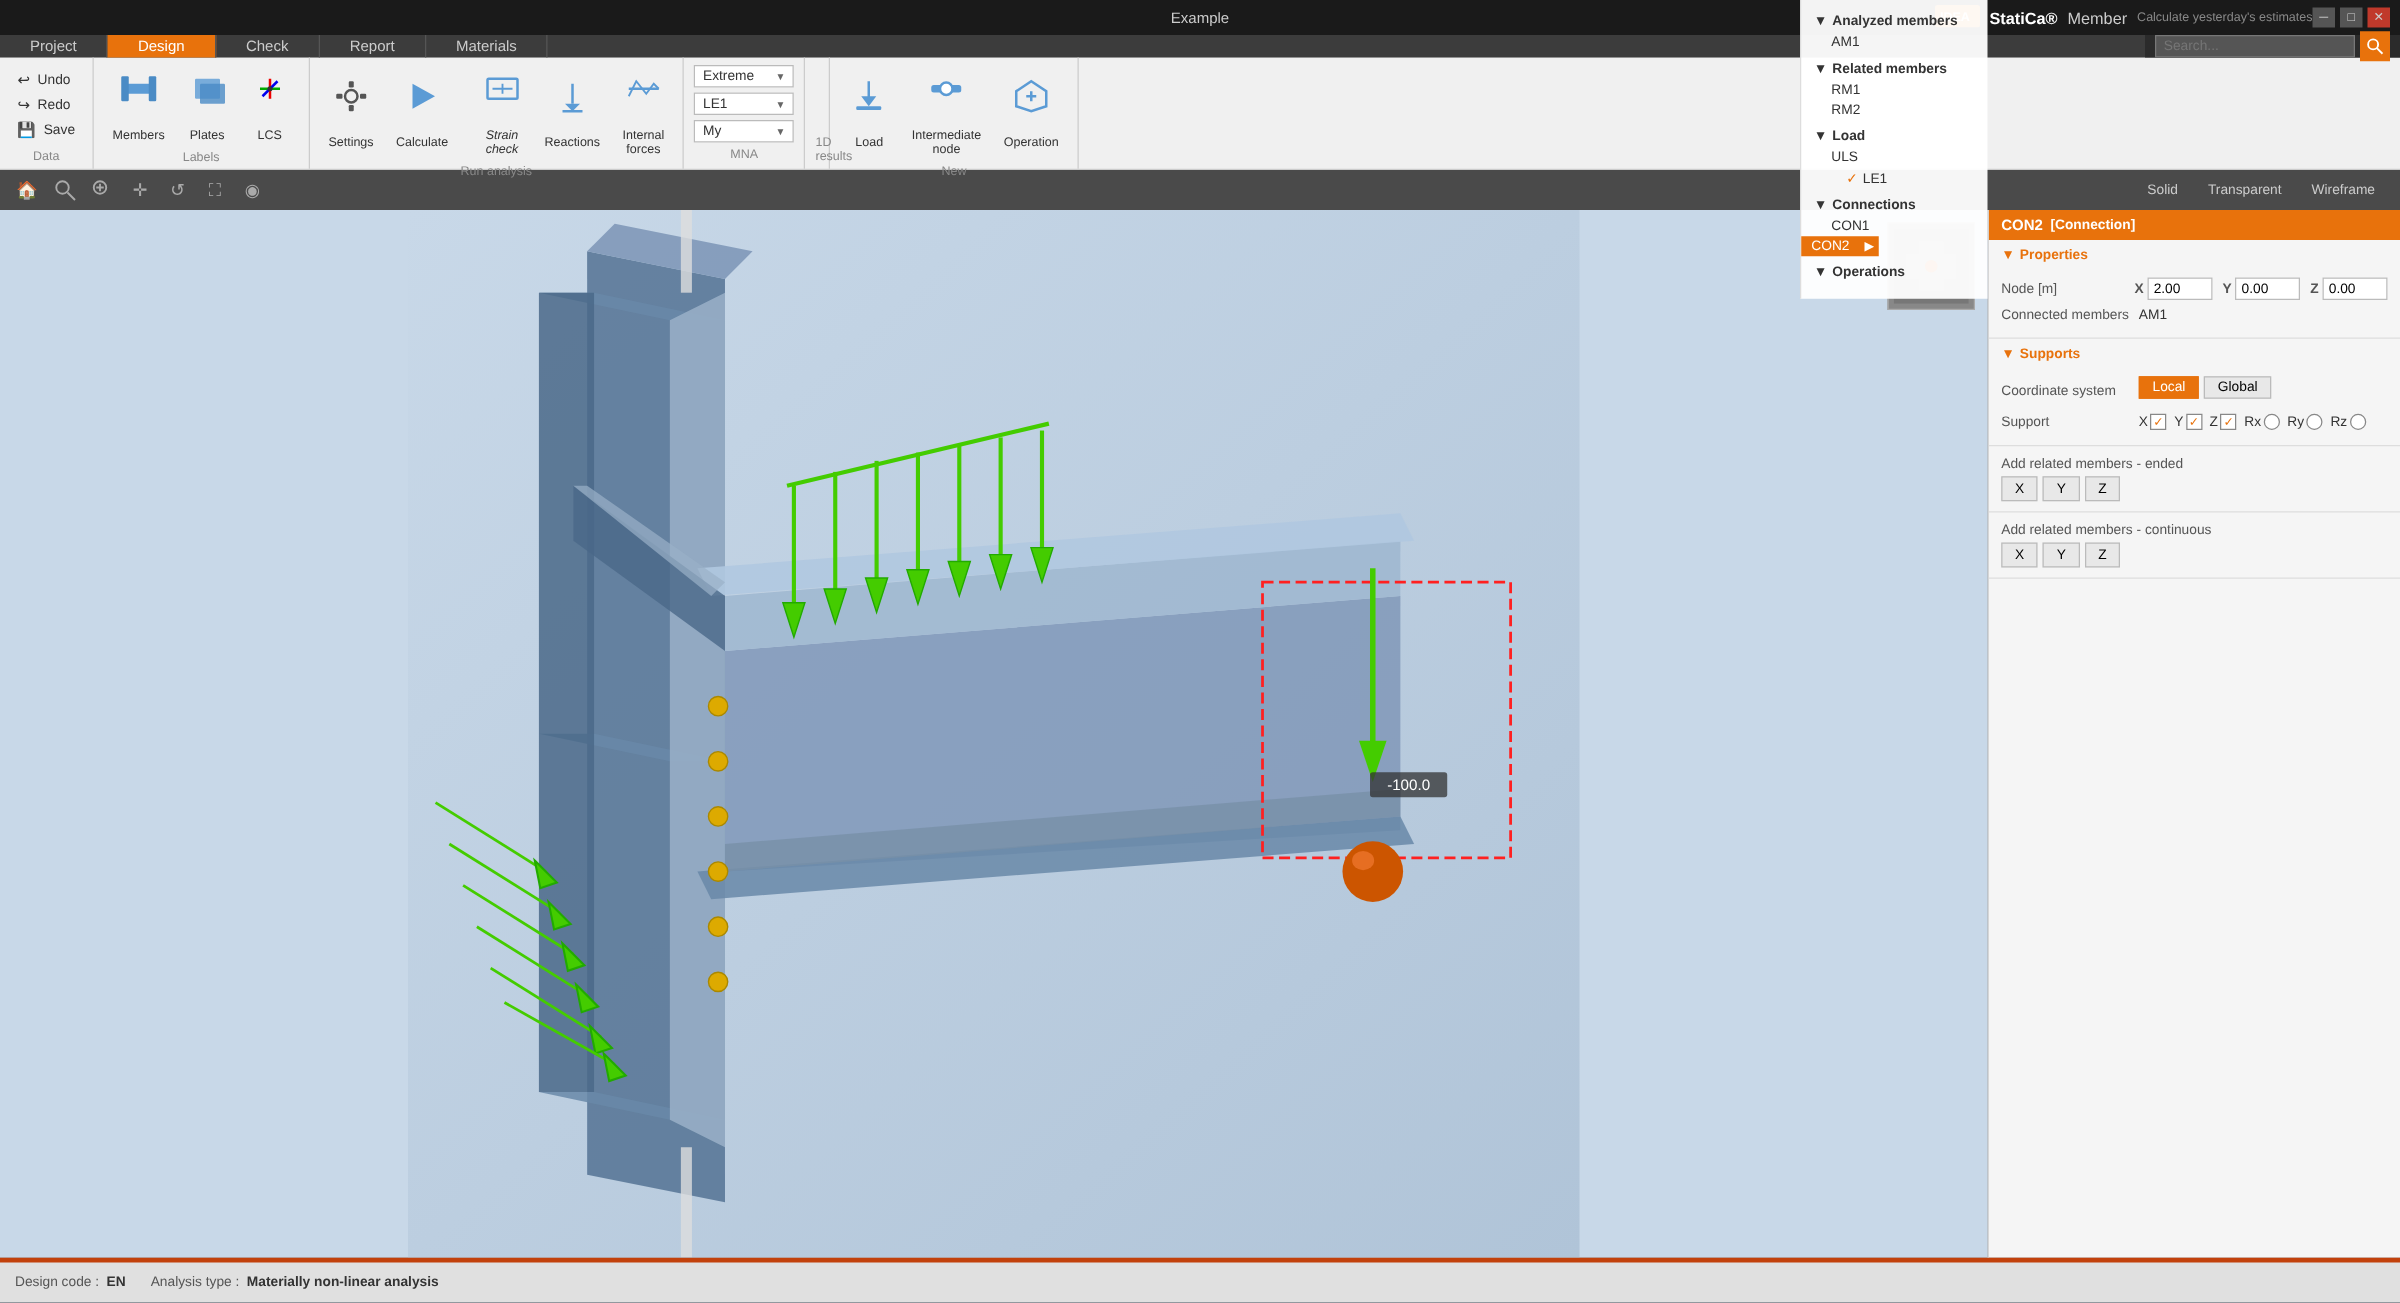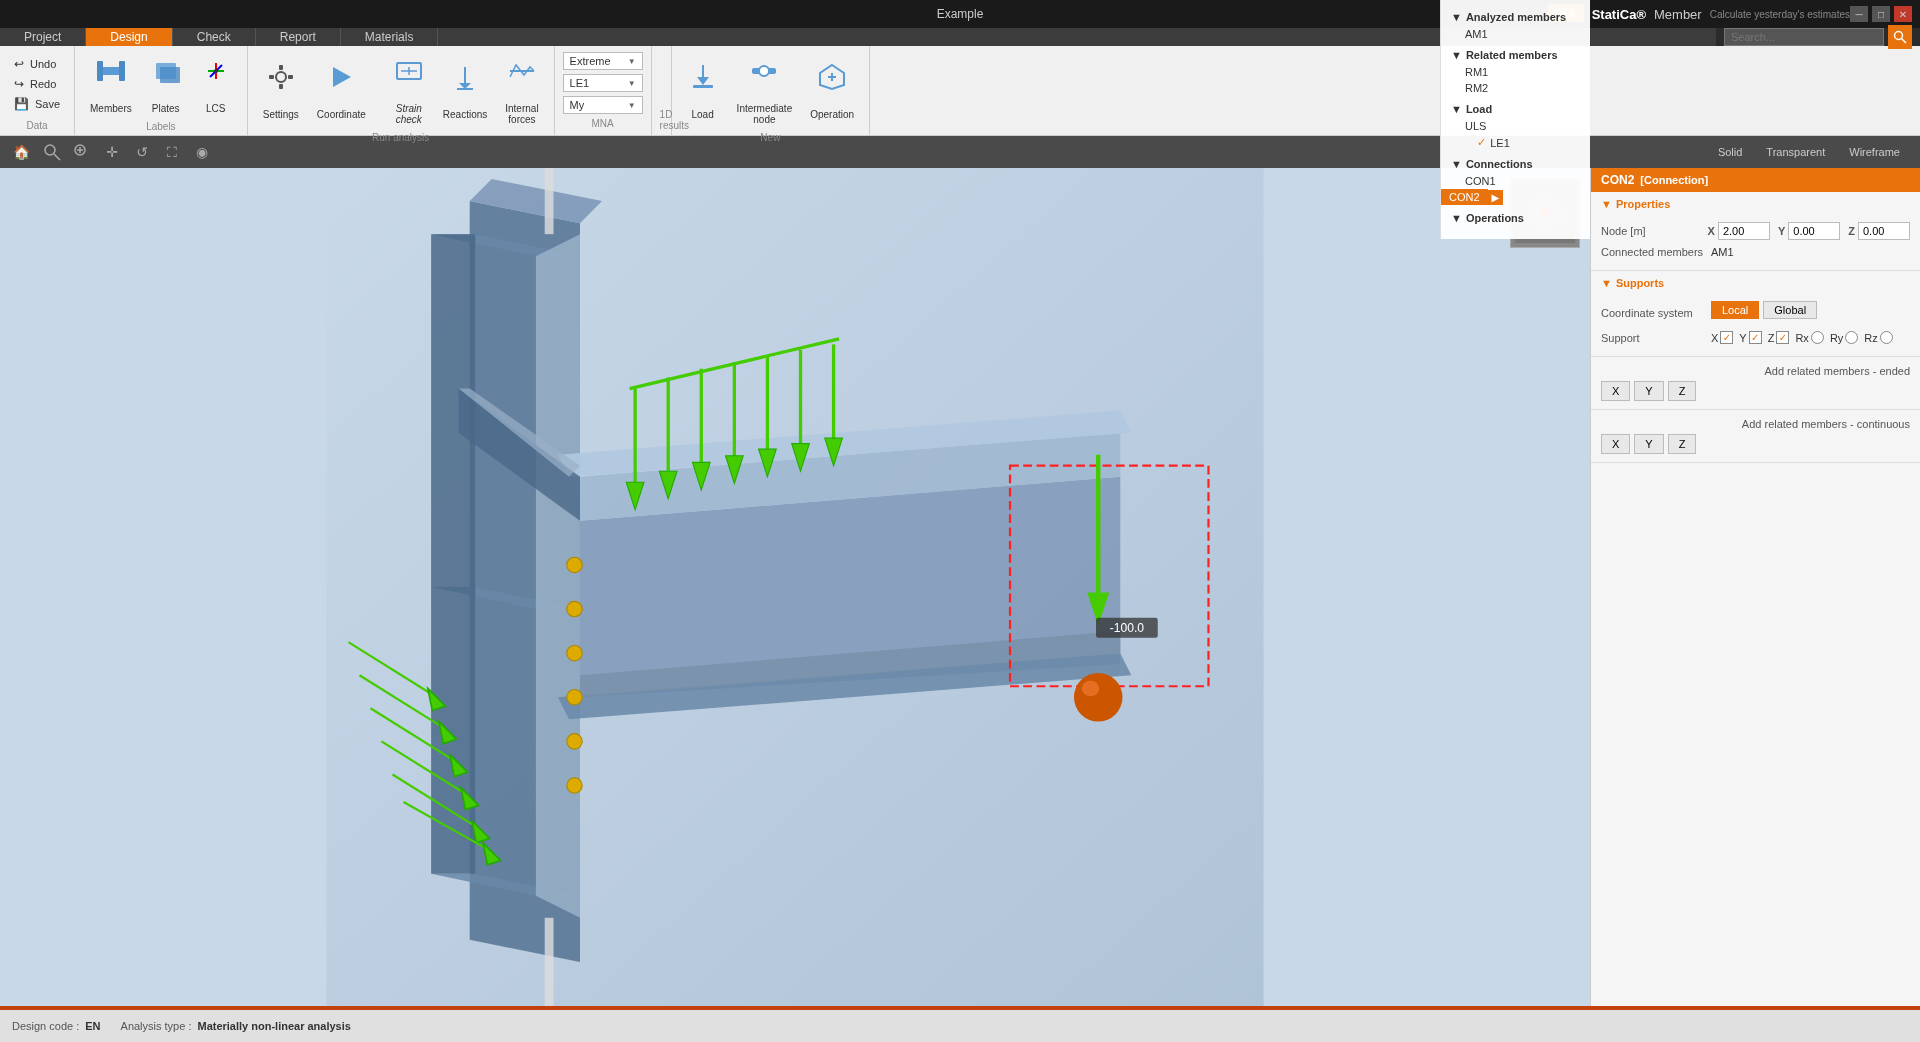--- a/index.html
+++ b/index.html
@@ -84,21 +84,21 @@
     .checkbox.checked { color: #e8720c; font-size: 10px; }
     .radio { width: 13px; height: 13px; border-radius: 50%; border: 1px solid #888; background: #fff; }
 
     
     .connection-design { padding: 8px 10px; border-bottom: 1px solid #ddd; }
     .connection-design-label { font-size: 11px; color: #555; margin-bottom: 6px; }
     .edit-btn { background: #888; color: #fff; border: none; padding: 5px 0; width: 100%; font-size: 11px; cursor: pointer; text-align: center; }
 
     
     .related-section { padding: 8px 10px; border-bottom: 1px solid #ddd; }
-    .related-label { font-size: 11px; color: #555; margin-bottom: 4px; text-align: right; }
+    .related-label { font-size: 11px; color: #555; margin-bottom: 4px; }
     .xyz-btns { display: flex; gap: 4px; }
     .xyz-btn { padding: 3px 10px; border: 1px solid #bbb; background: #e8e8e8; font-size: 11px; cursor: pointer; }
 
     
     #treepanel { position: absolute; right: 330px; top: 0; width: 150px; background: rgba(255,255,255,0.95); border-left: 1px solid #ddd; padding: 8px 0; }
     .tree-section { margin-bottom: 4px; }
     .tree-header { display: flex; align-items: center; gap: 4px; padding: 3px 10px; font-size: 11px; color: #333; cursor: pointer; font-weight: bold; }
     .tree-item { padding: 2px 24px; font-size: 11px; color: #333; cursor: pointer; display: flex; align-items: center; gap: 4px; }
     .con2-row { display: flex; align-items: center; }
     .con2-label { padding: 2px 8px; font-size: 11px; background: #e8720c; color: #fff; cursor: pointer; }
@@ -228,21 +228,21 @@
           </svg>
         </div>
         <span class="toolbar-btn-label">Settings</span>
       </div>
       <div class="toolbar-btn">
         <div class="toolbar-icon">
           <svg width="32" height="32" viewBox="0 0 32 32">
             <polygon points="8,6 26,16 8,26" fill="#5b9bd5"></polygon>
           </svg>
         </div>
-        <span class="toolbar-btn-label">Coordinate</span>
+        <span class="toolbar-btn-label">Calculate</span>
       </div>
       <div class="sep"></div>
       <div class="toolbar-btn" style="min-width:40px;font-style:italic;">
         <div class="toolbar-icon">
           <svg width="32" height="32" viewBox="0 0 32 32">
             <rect x="4" y="8" width="24" height="16" fill="none" stroke="#5b9bd5" stroke-width="2" rx="1"></rect>
             <line x1="8" y1="16" x2="24" y2="16" stroke="#5b9bd5" stroke-width="1.5"></line>
             <line x1="16" y1="12" x2="16" y2="20" stroke="#5b9bd5" stroke-width="1.5"></line>
           </svg>
         </div>

